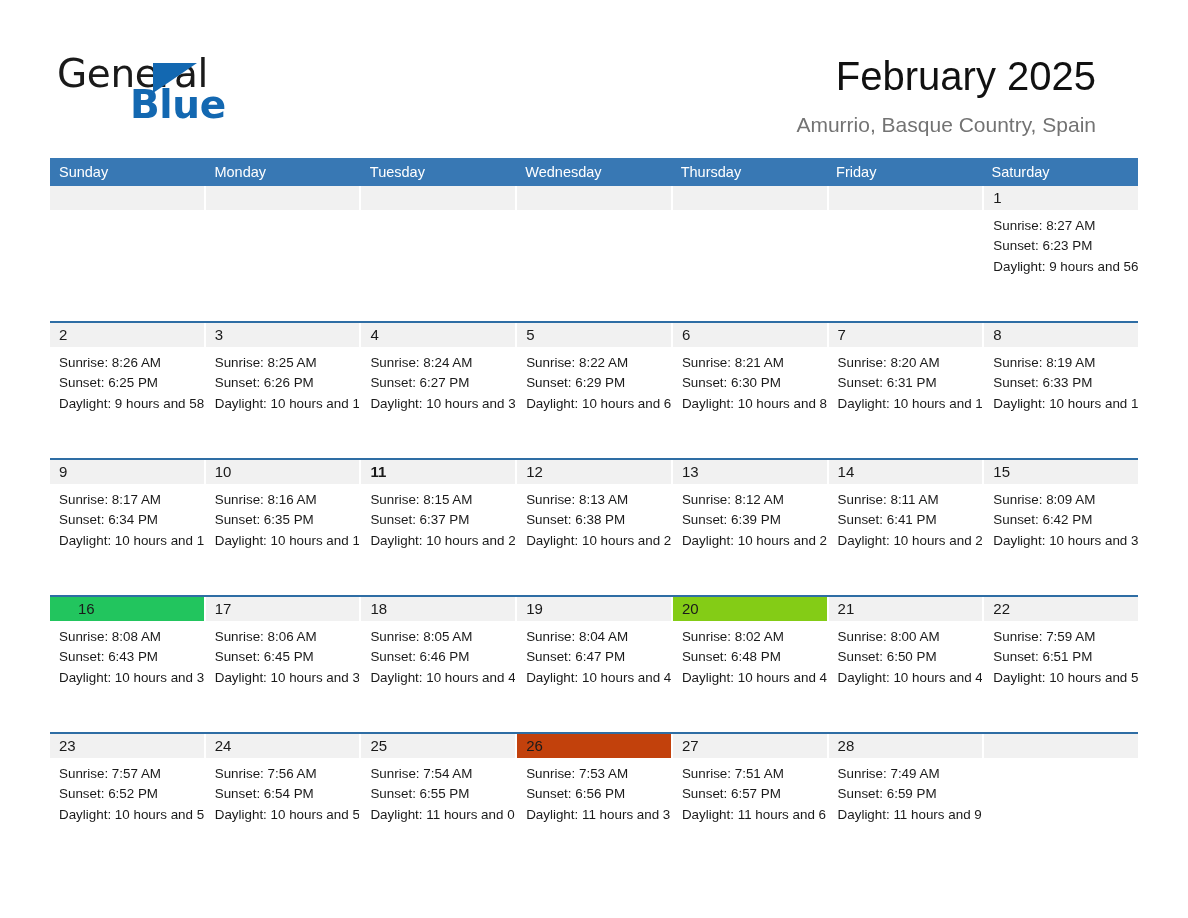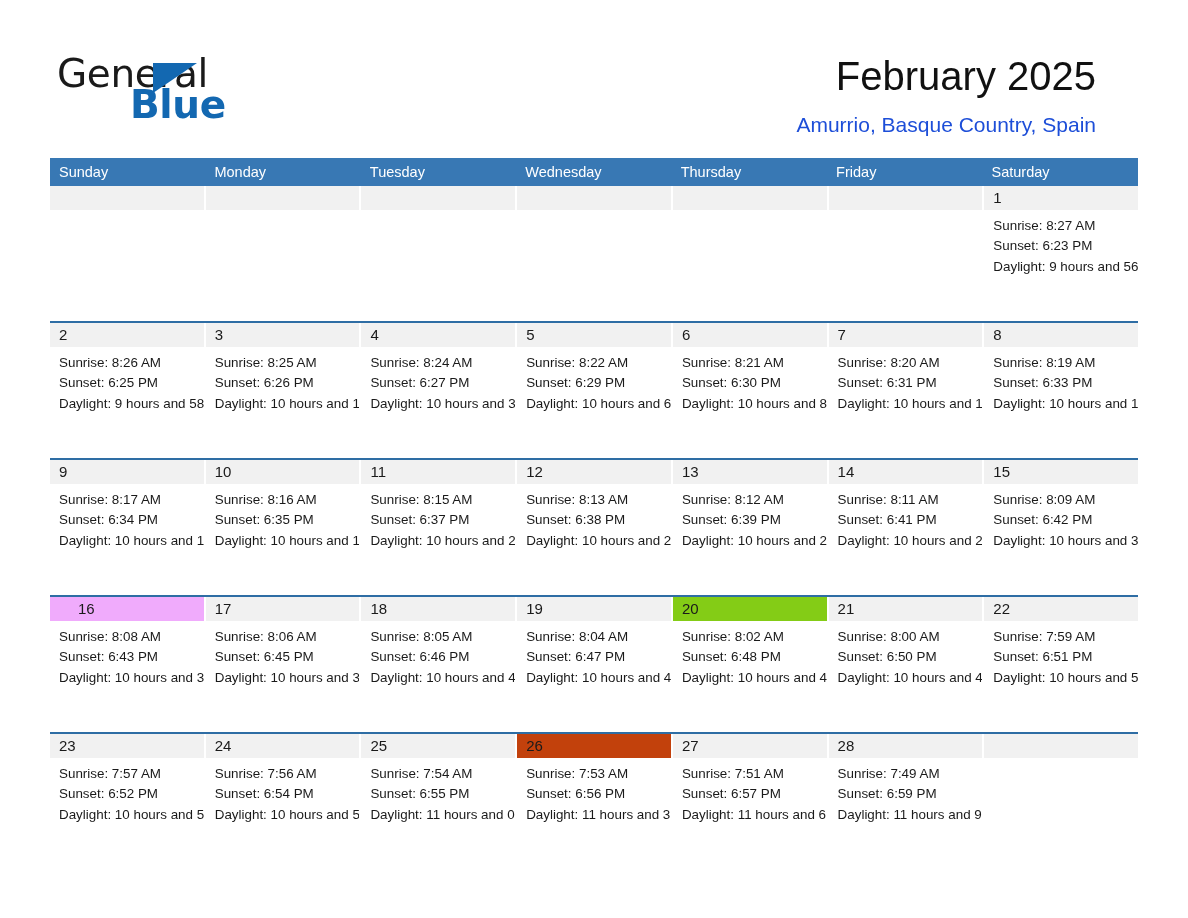--- a/index.html
+++ b/index.html
@@ -78,21 +78,21 @@
     letter-spacing: 0px;
     white-space: nowrap;
   }
   .subtitle {
     position: absolute;
     right: 56px;
     top: 112px;
     font-size: 21px;
     line-height: 26px;
     font-weight: 400;
-    color: #1d4ed8;
+    color: #737373;
     white-space: nowrap;
   }
 
   
   .calendar {
     position: absolute;
     left: 50px;
     top: 158px;
     width: 1088px;
   }
@@ -280,21 +280,21 @@
           </div>
           <div class="cell">
             <div class="daynum" style="background: rgb(241, 241, 241);">10</div>
             <div class="info">
               <div>Sunrise: 8:16 AM</div>
               <div>Sunset: 6:35 PM</div>
               <div class="daylight-wrap">Daylight: 10 hours and 19 minutes.</div>
             </div>
           </div>
           <div class="cell">
-            <div class="daynum" style="background: rgb(241, 241, 241);">11</div>
+            <div class="daynum" style="background: rgb(241, 241, 241); font-weight: bold;">11</div>
             <div class="info">
               <div>Sunrise: 8:15 AM</div>
               <div>Sunset: 6:37 PM</div>
               <div class="daylight-wrap">Daylight: 10 hours and 21 minutes.</div>
             </div>
           </div>
           <div class="cell">
             <div class="daynum" style="background: rgb(241, 241, 241);">12</div>
             <div class="info">
               <div>Sunrise: 8:13 AM</div>
@@ -322,21 +322,21 @@
             <div class="daynum" style="background: rgb(241, 241, 241);">15</div>
             <div class="info">
               <div>Sunrise: 8:09 AM</div>
               <div>Sunset: 6:42 PM</div>
               <div class="daylight-wrap">Daylight: 10 hours and 32 minutes.</div>
             </div>
           </div>
         </div>
         <div class="week" style="border-top-color: rgb(46, 109, 164);">
           <div class="cell">
-            <div class="daynum" style="background: #f0abfc; padding-left: 28px;">16</div>
+            <div class="daynum" style="background: #22c55e; padding-left: 28px;">16</div>
             <div class="info">
               <div>Sunrise: 8:08 AM</div>
               <div>Sunset: 6:43 PM</div>
               <div class="daylight-wrap">Daylight: 10 hours and 35 minutes.</div>
             </div>
           </div>
           <div class="cell">
             <div class="daynum" style="background: rgb(241, 241, 241);">17</div>
             <div class="info">
               <div>Sunrise: 8:06 AM</div>

